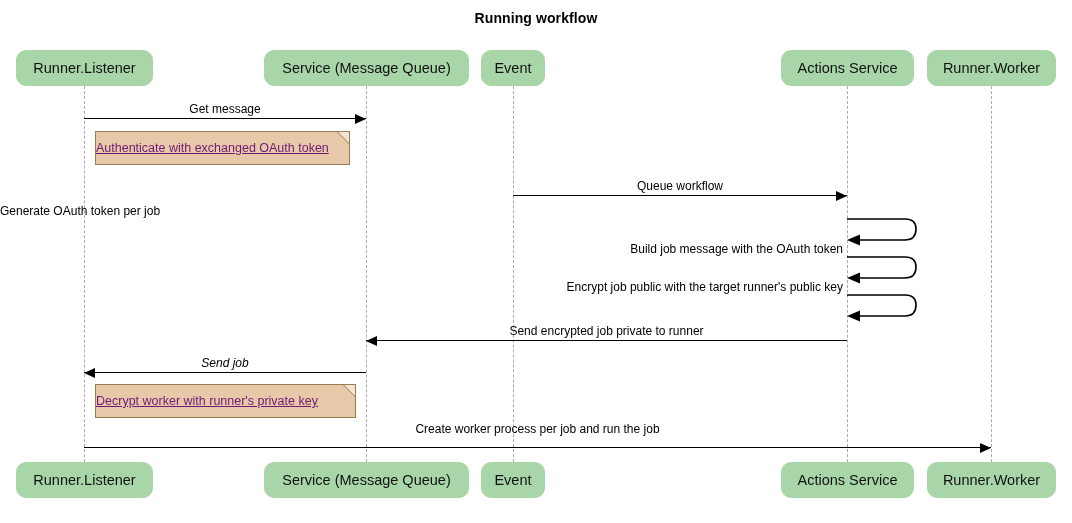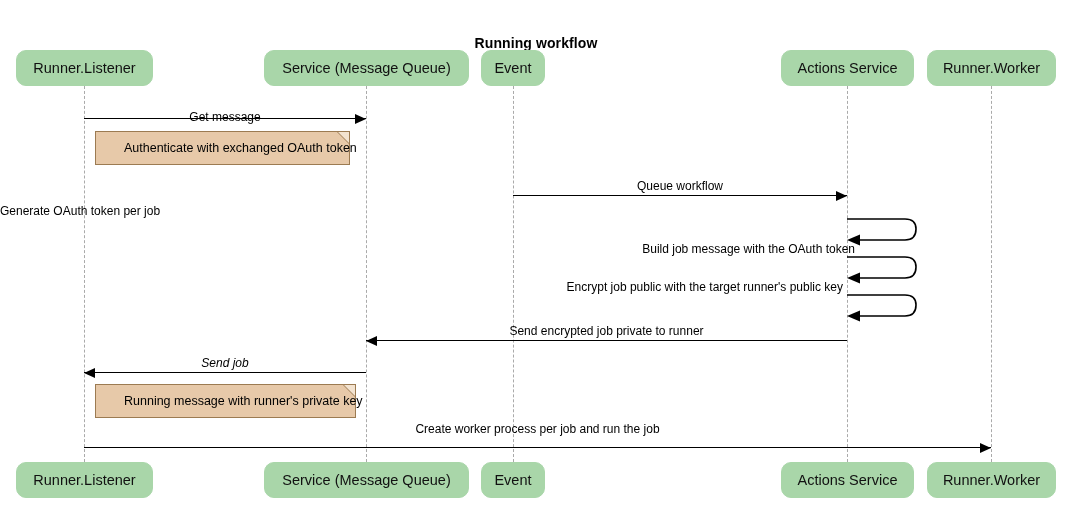--- a/index.html
+++ b/index.html
@@ -21,21 +21,20 @@
   #diagram-title {
     position: absolute;
     left: 0;
     top: 10px;
     width: 1072px;
     text-align: center;
     font-size: 14px;
     font-weight: bold;
     color: #000000;
     letter-spacing: 0.1px;
-    margin-top: 25px;
   }
   .participant-box {
     position: absolute;
     box-sizing: border-box;
     background: #a9d6a9;
     border: 1px solid #a9d6a9;
     border-radius: 10px;
     height: 36px;
     line-height: 34px;
     text-align: center;
@@ -76,24 +75,25 @@
     border-bottom: 5.5px solid transparent;
     border-right: 11px solid #000000;
   }
   .note-box {
     position: absolute;
     box-sizing: border-box;
     background: #e7c9a9;
     border: 1px solid #9c7b52;
     height: 34px;
     line-height: 32px;
-    padding: 0 28px;
+    padding: 0 0;
     font-size: 12.5px;
-    color: #000000;
+    color: #701a75;
     white-space: nowrap;
+    text-decoration: underline;
   }
   .note-fold {
     position: absolute;
     top: 0;
     right: 0;
     width: 0;
     height: 0;
     border-left: 11px solid transparent;
     border-top: 11px solid #f3e3d0;
   }
@@ -139,21 +139,21 @@
       <div class="participant-box" style="left: 16px; width: 137px; top: 462px;"><span>Runner.Listener</span></div>
       <div class="participant-box" style="left: 264px; width: 205px; top: 462px;"><span>Service (Message Queue)</span></div>
       <div class="participant-box" style="left: 481px; width: 64px; top: 462px;"><span>Event</span></div>
       <div class="participant-box" style="left: 781px; width: 133px; top: 462px;"><span>Actions Service</span></div>
       <div class="participant-box" style="left: 927px; width: 129px; top: 462px;"><span>Runner.Worker</span></div>
     </div>
   <div id="messages-layer">
       <div style="position: absolute; left: 0px; top: 0px; width: 100%; height: 0px;">
         <div class="msg-line" style="left: 84px; width: 282px; top: 118px;"></div>
         <div class="arrow-head right" style="top: 113.5px; left: 355px;"></div>
-        <div class="msg-label" style="left: 84px; width: 282px; top: 102px; margin-top: 8px;">Get message</div>
+        <div class="msg-label" style="left: 84px; width: 282px; top: 102px;">Get message</div>
       </div>
       <div style="position: absolute; left: 0px; top: 0px; width: 100%; height: 0px;">
         <div class="msg-line" style="left: 513px; width: 334px; top: 195px;"></div>
         <div class="arrow-head right" style="top: 190.5px; left: 836px;"></div>
         <div class="msg-label" style="left: 513px; width: 334px; top: 179px; text-align: center;">Queue workflow</div>
       </div>
       <div style="position: absolute; left: 0px; top: 0px; width: 100%; height: 0px;">
         <div class="self-loop" style="left: 847px; top: 217px;">
           <svg width="85" height="36">
             <path d="M0,2 L58,2 Q69,2 69,12 Q69,23 58,23 L12,23" fill="none" stroke="#000000" stroke-width="1.6"></path>
@@ -162,21 +162,21 @@
         </div>
         <div class="msg-label" style="top: 204px; left: 0px; width: 843px; text-align: left;">Generate OAuth token per job</div>
       </div>
       <div style="position: absolute; left: 0px; top: 0px; width: 100%; height: 0px;">
         <div class="self-loop" style="left: 847px; top: 255px;">
           <svg width="85" height="36">
             <path d="M0,2 L58,2 Q69,2 69,12 Q69,23 58,23 L12,23" fill="none" stroke="#000000" stroke-width="1.6"></path>
             <path d="M0,23 L13,17.5 L13,28.5 Z" fill="#000000"></path>
           </svg>
         </div>
-        <div class="msg-label" style="top: 242px; left: 0px; width: 843px; text-align: right; margin-left: 12px;">Build job message with the OAuth token</div>
+        <div class="msg-label" style="top: 242px; left: 0px; width: 843px; text-align: right;">Build job message with the OAuth token</div>
       </div>
       <div style="position: absolute; left: 0px; top: 0px; width: 100%; height: 0px;">
         <div class="self-loop" style="left: 847px; top: 293px;">
           <svg width="85" height="36">
             <path d="M0,2 L58,2 Q69,2 69,12 Q69,23 58,23 L12,23" fill="none" stroke="#000000" stroke-width="1.6"></path>
             <path d="M0,23 L13,17.5 L13,28.5 Z" fill="#000000"></path>
           </svg>
         </div>
         <div class="msg-label" style="top: 280px; left: 0px; width: 843px; text-align: right;">Encrypt job public with the target runner's public key</div>
       </div>
@@ -191,16 +191,16 @@
         <div class="msg-label" style="left: 84px; width: 282px; top: 356px; font-style: italic;">Send job</div>
       </div>
       <div style="position: absolute; left: 0px; top: 0px; width: 100%; height: 0px;">
         <div class="msg-line" style="left: 84px; width: 907px; top: 447px;"></div>
         <div class="arrow-head right" style="top: 442.5px; left: 980px;"></div>
         <div class="msg-label" style="left: 84px; width: 907px; top: 422px;">Create worker process per job and run the job</div>
       </div>
     </div>
   <div id="notes-layer">
       <div class="note-box" style="left: 95px; top: 131px; width: 255px;"><span class="note-fold-edge"></span><span class="note-fold"></span><span>Authenticate with exchanged OAuth token</span></div>
-      <div class="note-box" style="left: 95px; top: 384px; width: 261px;"><span class="note-fold-edge"></span><span class="note-fold"></span><span>Running message with runner's private key</span></div>
+      <div class="note-box" style="left: 95px; top: 384px; width: 261px;"><span class="note-fold-edge"></span><span class="note-fold"></span><span>Decrypt worker with runner's private key</span></div>
     </div>
 
 </div>
 
 </body></html>

